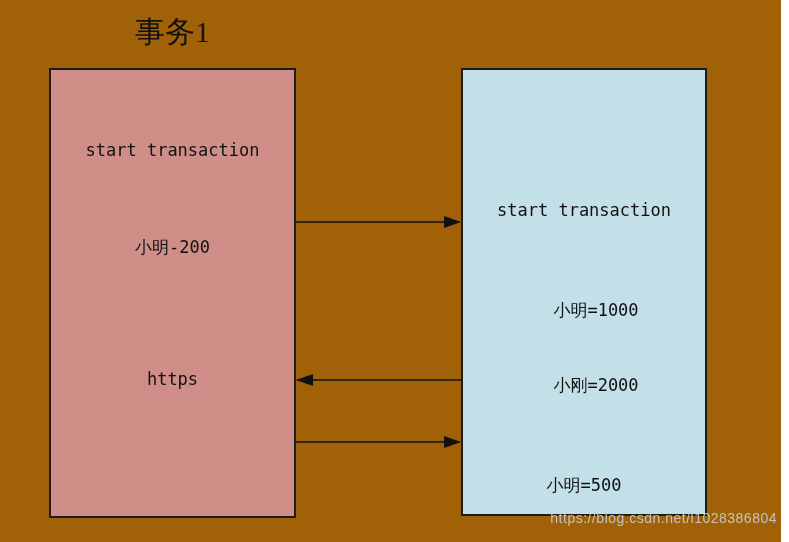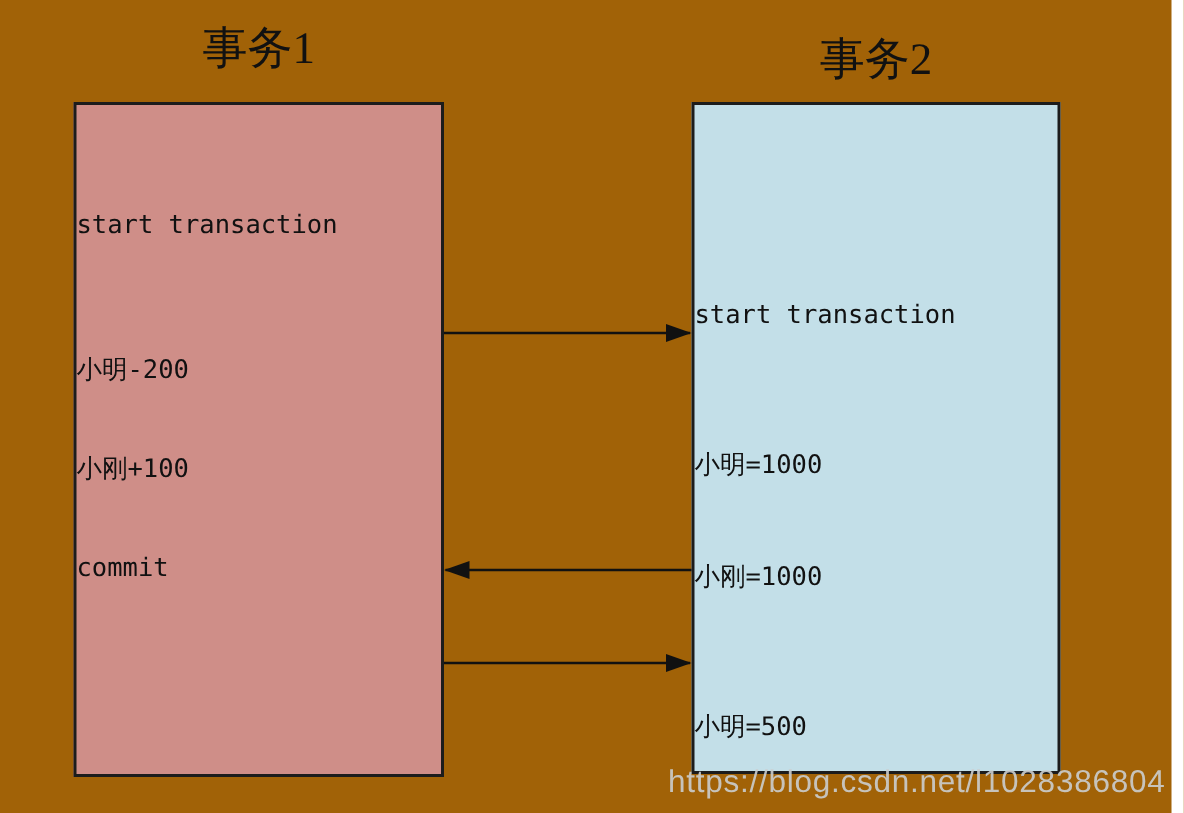--- a/index.html
+++ b/index.html
@@ -31,76 +31,75 @@
     box-sizing: border-box;
     border: 2px solid #1c1c1c;
   }
   #box-1 { left: 49px;  top: 68px; width: 247px; height: 450px; }
   #box-2 { left: 461px; top: 68px; width: 246px; height: 448px; }
 
   .box-text {
     position: absolute;
     left: 0;
     width: 100%;
+    text-align: center;
     color: #111111;
     font-size: 17px;
     line-height: 18px;
     white-space: pre;
   }
   #t1-start  { top: 71px; }
   #t1-ops    { top: 122px; line-height: 22px; }
   #t1-commit { top: 300px; }
 
   #t2-start  { top: 131px; }
-  #t2-read1  { top: 178px; line-height: 25px; }
+  #t2-read1  { top: 178px; line-height: 25px; margin-left: 12px; }
   #t2-read2  { top: 358px; line-height: 23px; }
 
   .arrows-layer {
     position: absolute;
     left: 0;
     top: 0;
     width: 789px;
     height: 542px;
     pointer-events: none;
   }
   .watermark {
     position: absolute;
     right: 4px;
     top: 510px;
     font-family: "Liberation Sans", "DejaVu Sans", sans-serif;
-    font-size: 21px;
+    font-size: 14px;
     letter-spacing: 0.5px;
     color: rgba(203, 206, 207, 0.9);
     white-space: nowrap;
     z-index: 5;
   }
 </style>
 </head>
 <body>
 
 <div class="canvas">
 
   <div class="tx-title" id="title-1">事务1</div>
 
-  <div class="tx-title" id="title-2">事务2</div>
 
   <div class="tx-box" id="box-1" style="background-color: rgb(207, 142, 136);">
     <div class="box-text" id="t1-start">start transaction</div>
     <div class="box-text" id="t1-ops">
       <div>小明-200</div>
-      <div>小刚+100</div>
     </div>
-    <div class="box-text" id="t1-commit">commit</div>
+    <div class="box-text" id="t1-commit">https</div>
   </div>
 
   <div class="tx-box" id="box-2" style="background-color: rgb(195, 223, 232);">
     <div class="box-text" id="t2-start">start transaction</div>
     <div class="box-text" id="t2-read1">
       <div>小明=1000</div>
-      <div>小刚=1000</div>
+      <div>小刚=2000</div>
     </div>
     <div class="box-text" id="t2-read2">
       <div>小明=500</div>
       
     </div>
   </div>
 
   <svg class="arrows-layer" width="789" height="542" viewBox="0 0 789 542" xmlns="http://www.w3.org/2000/svg">
     <defs>
       <marker id="arrowhead" markerUnits="userSpaceOnUse" markerWidth="17" markerHeight="12" refX="16" refY="6" orient="auto">

